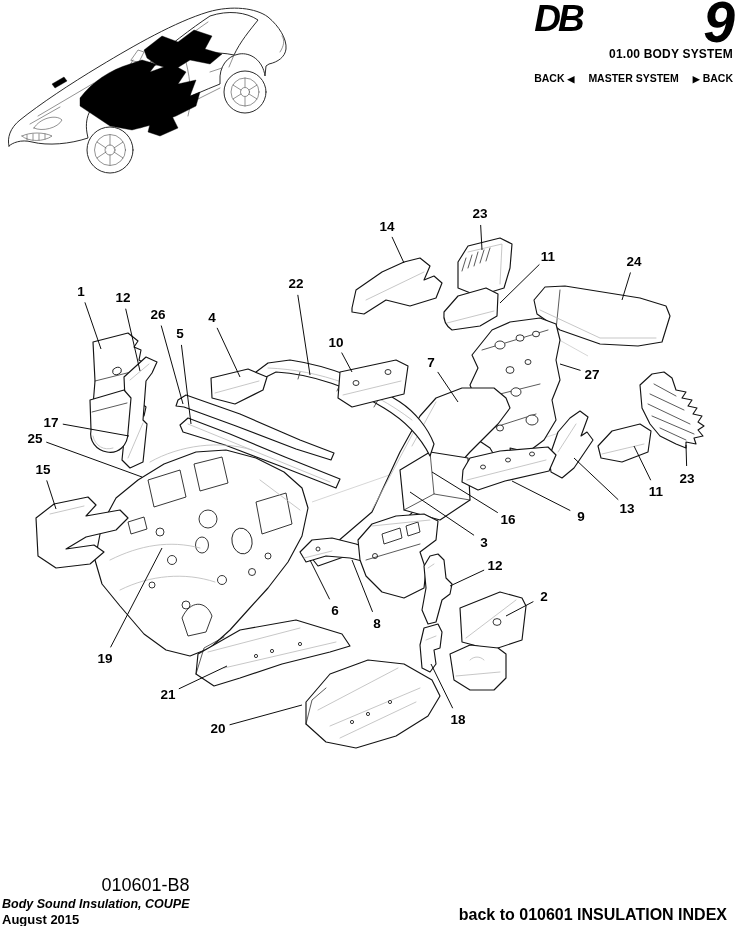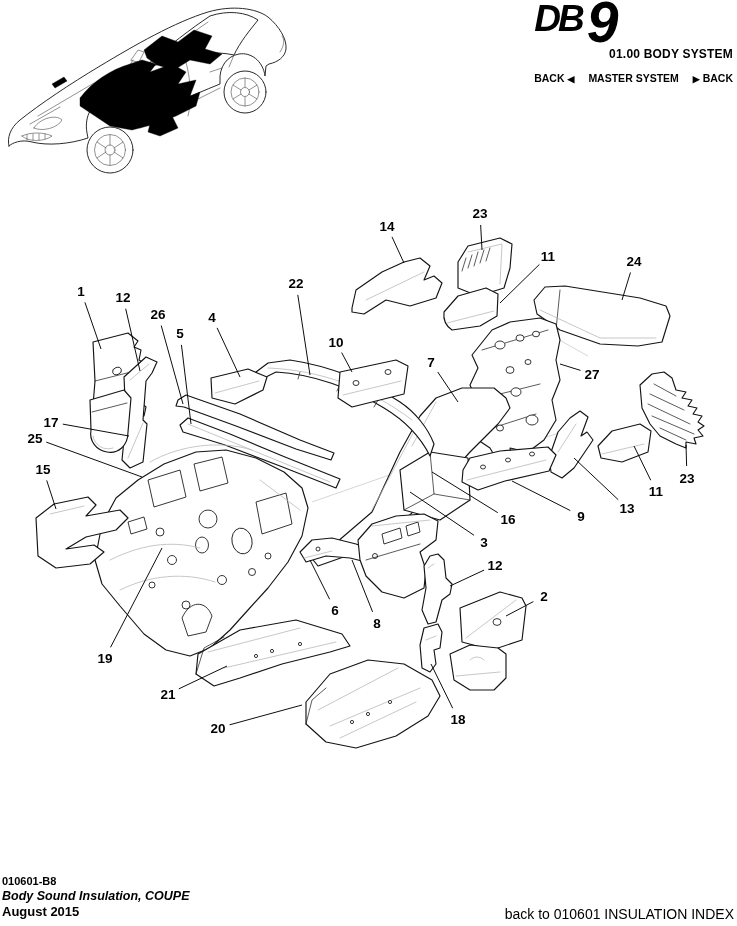--- a/index.html
+++ b/index.html
@@ -2,34 +2,34 @@
 <html><head>
 <meta charset="utf-8">
 <style>
   html,body{margin:0;padding:0;}
   body{
     width:737px;height:926px;position:relative;background:#fff;color:#000;
     font-family:"Liberation Sans",sans-serif;overflow:hidden;
   }
   
   .header{position:absolute;top:0;right:4px;text-align:right;}
-  .logo{display:flex;justify-content:flex-start;align-items:flex-start;font-style:italic;font-weight:bold;}
+  .logo{display:flex;justify-content:space-between;align-items:flex-start;font-style:italic;font-weight:bold;}
   .logo-db{font-size:37px;line-height:1.0;letter-spacing:-3px;}
   .logo-9{font-size:57px;line-height:0.78;margin-left:5px;letter-spacing:-2px;}
   .system-title{font-size:12px;font-weight:bold;margin-top:3px;letter-spacing:0.2px;}
   .nav{margin-top:11px;font-size:10.5px;font-weight:bold;display:flex;justify-content:flex-end;align-items:center;}
   .nav .navitem{cursor:pointer;white-space:nowrap;}
   .nav .gap{width:14px;}
   .nav .arr{font-size:9px;position:relative;top:-0.5px;}
   
   .footer-left{position:absolute;left:2px;top:875px;line-height:1.15;}
-  .doc-code{font-size:11px;font-weight:bold;}
+  .doc-code{font-size:18px;font-weight:normal;text-align:right;}
   .doc-title{font-size:12.5px;font-weight:bold;margin-top:1px;font-style:italic;}
   .doc-date{font-size:13px;font-weight:bold;margin-top:2px;}
-  .footer-right{position:absolute;right:3px;top:906px;font-size:14px;font-weight:normal;cursor:pointer;}
+  .footer-right{position:absolute;right:10px;top:906px;font-size:16px;font-weight:bold;cursor:pointer;}
   
   #diagram-svg{position:absolute;left:0;top:0;}
   .part{fill:#fff;stroke:#141414;stroke-width:1.15;stroke-linejoin:round;stroke-linecap:round;}
   .hole{fill:#fff;stroke:#141414;stroke-width:0.85;}
   .detail{fill:none;stroke:#141414;stroke-width:0.7;stroke-linecap:round;}
   .detail-light{fill:none;stroke:#b9b9b9;stroke-width:0.8;stroke-linecap:round;}
   .ghost{fill:none;stroke:#c4c4c4;stroke-width:0.7;}
   .leader{stroke:#000;stroke-width:0.95;}
   .callout-num{font-family:"Liberation Sans",sans-serif;font-weight:bold;font-size:13.5px;
     text-anchor:middle;fill:#000;paint-order:stroke;stroke:#fff;stroke-width:4px;}

